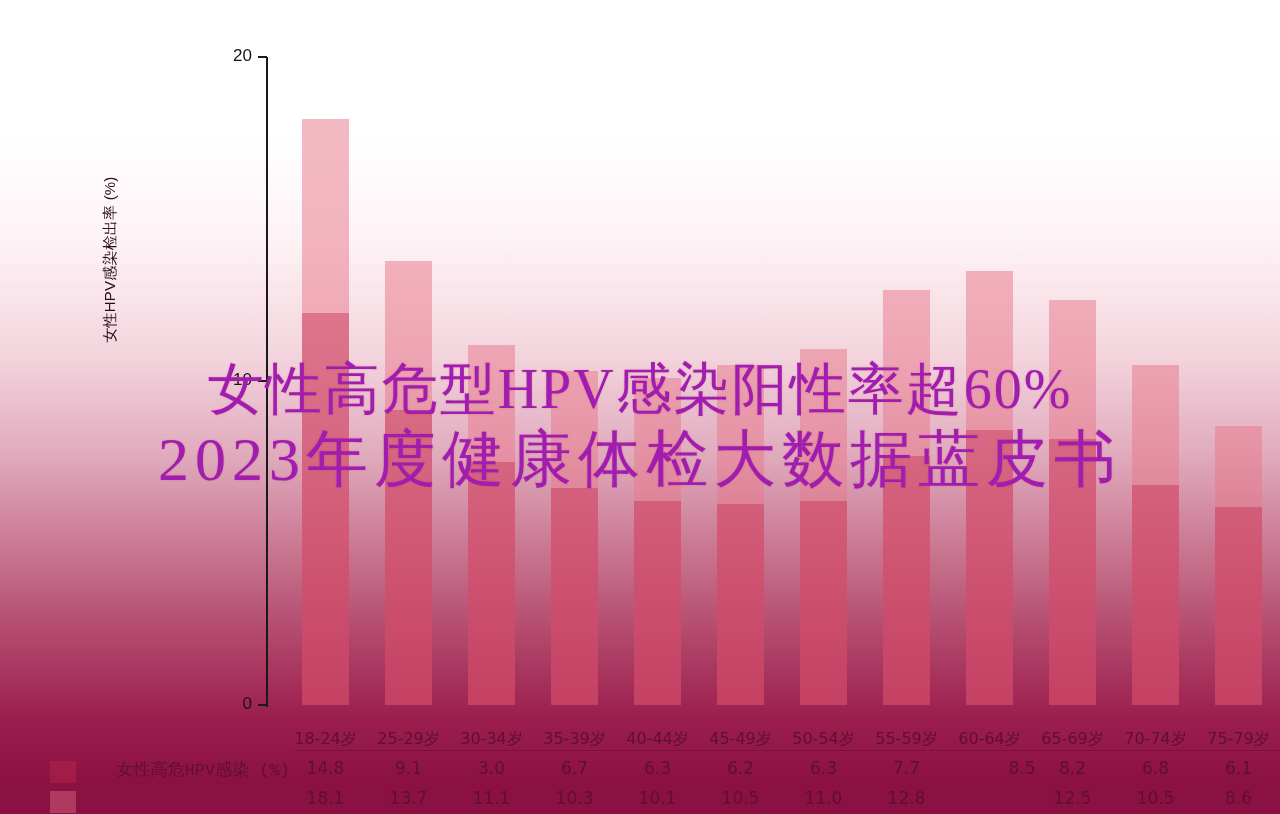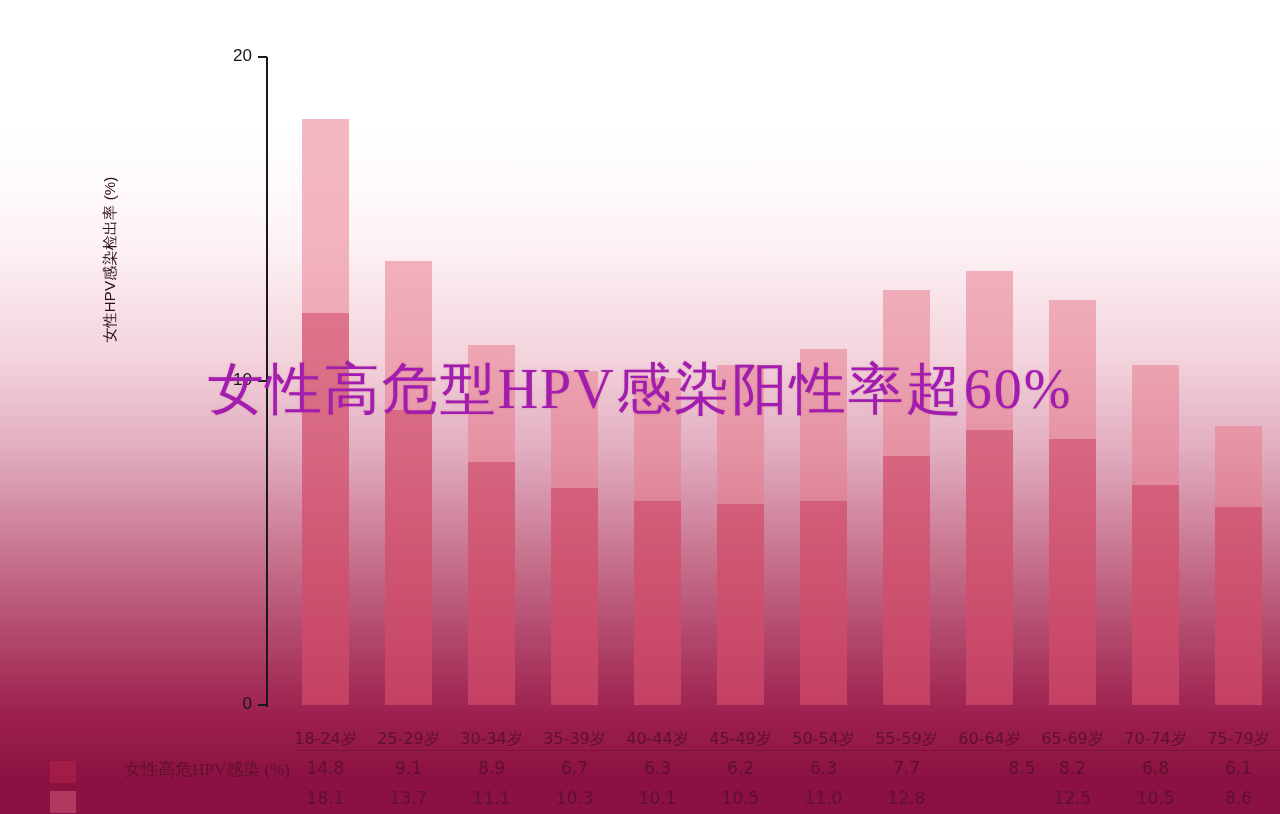--- a/index.html
+++ b/index.html
@@ -53,21 +53,21 @@
     position:absolute;left:0;top:748px;width:1280px;height:66px;
   }
   #sep{position:absolute;left:295px;top:2px;width:985px;height:1px;background:rgba(90,10,45,.45);}
   .trow{position:absolute;left:0;width:1280px;height:30px;}
   .swatch{position:absolute;width:26px;height:22px;}
   .sw-high{background:rgba(196,42,80,.40);}
   .sw-total{background:rgba(232,120,140,.40);}
   .rowlabel{
     position:absolute;left:60px;width:230px;text-align:right;
     font-size:17px;color:#5e1030;white-space:nowrap;
-    font-family:Liberation Serif, serif;
+    font-family:Liberation Mono, monospace;
   }
   .cell{
     position:absolute;font-size:17px;color:#5e1030;text-align:center;
     white-space:nowrap;width:82px;
     font-family:"DejaVu Sans","Liberation Sans",sans-serif;
   }
 
   
   #titleblock{
     position:absolute;left:0;top:360px;width:1280px;
@@ -137,31 +137,32 @@
       <div class="xlab" style="left: 865px; width: 83px;">55-59岁</div>
       <div class="xlab" style="left: 948px; width: 83px;">60-64岁</div>
       <div class="xlab" style="left: 1031px; width: 83px;">65-69岁</div>
       <div class="xlab" style="left: 1114px; width: 83px;">70-74岁</div>
       <div class="xlab" style="left: 1197px; width: 83px;">75-79岁</div>
     </div>
 </div>
 
 <div id="titleblock">
   <div class="tline" id="tline1">女性高危型HPV感染阳性率超60%</div>
+  <div class="tline" id="tline2">2023年度健康体检大数据蓝皮书</div>
 </div>
 
 <div id="table">
   <div id="sep"></div>
   <div id="tbody">
       <div class="trow" style="top: 10px;">
         <div class="swatch sw-high" style="left: 50px; top: 3px;"></div>
         <div class="rowlabel">女性高危HPV感染 (%)</div>
         <div class="cell" style="left: 284.5px;">14.8</div>
         <div class="cell" style="left: 367.5px;">9.1</div>
-        <div class="cell" style="left: 450.5px;">8.9</div>
+        <div class="cell" style="left: 450.5px;">3.0</div>
         <div class="cell" style="left: 533.5px;">6.7</div>
         <div class="cell" style="left: 616.5px;">6.3</div>
         <div class="cell" style="left: 699.5px;">6.2</div>
         <div class="cell" style="left: 782.5px;">6.3</div>
         <div class="cell" style="left: 865.5px;">7.7</div>
         <div class="cell" style="left: 981px;">8.5</div>
         <div class="cell" style="left: 1031.5px;">8.2</div>
         <div class="cell" style="left: 1114.5px;">6.8</div>
         <div class="cell" style="left: 1197.5px;">6.1</div>
       </div>

